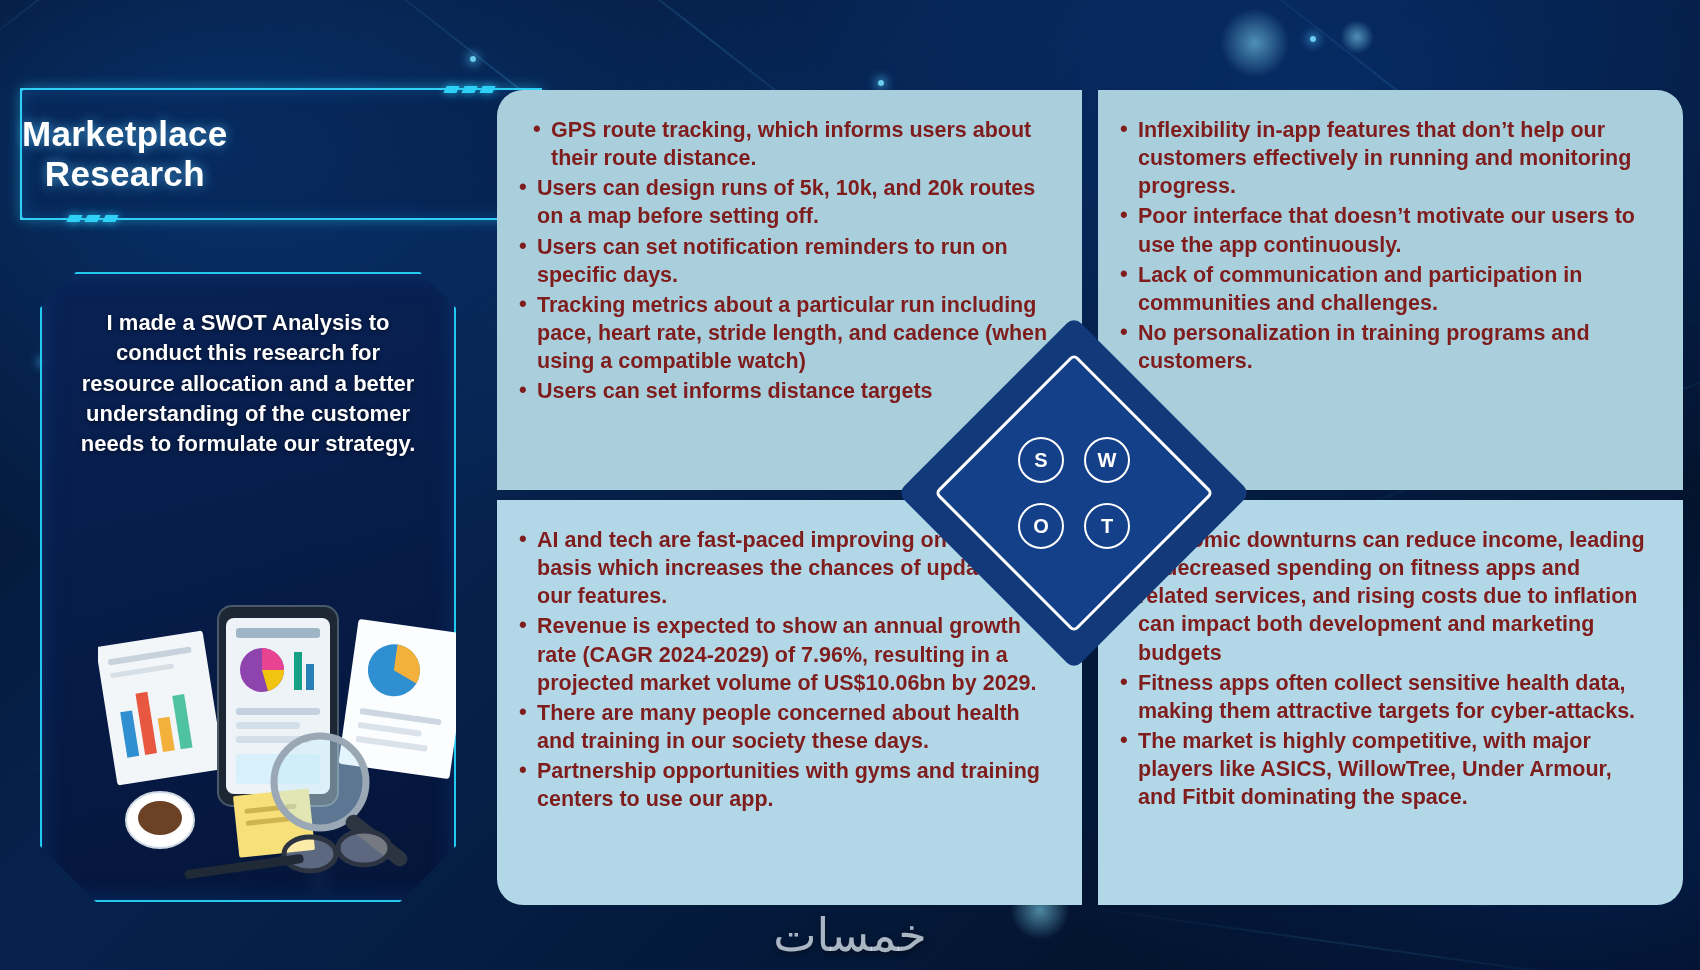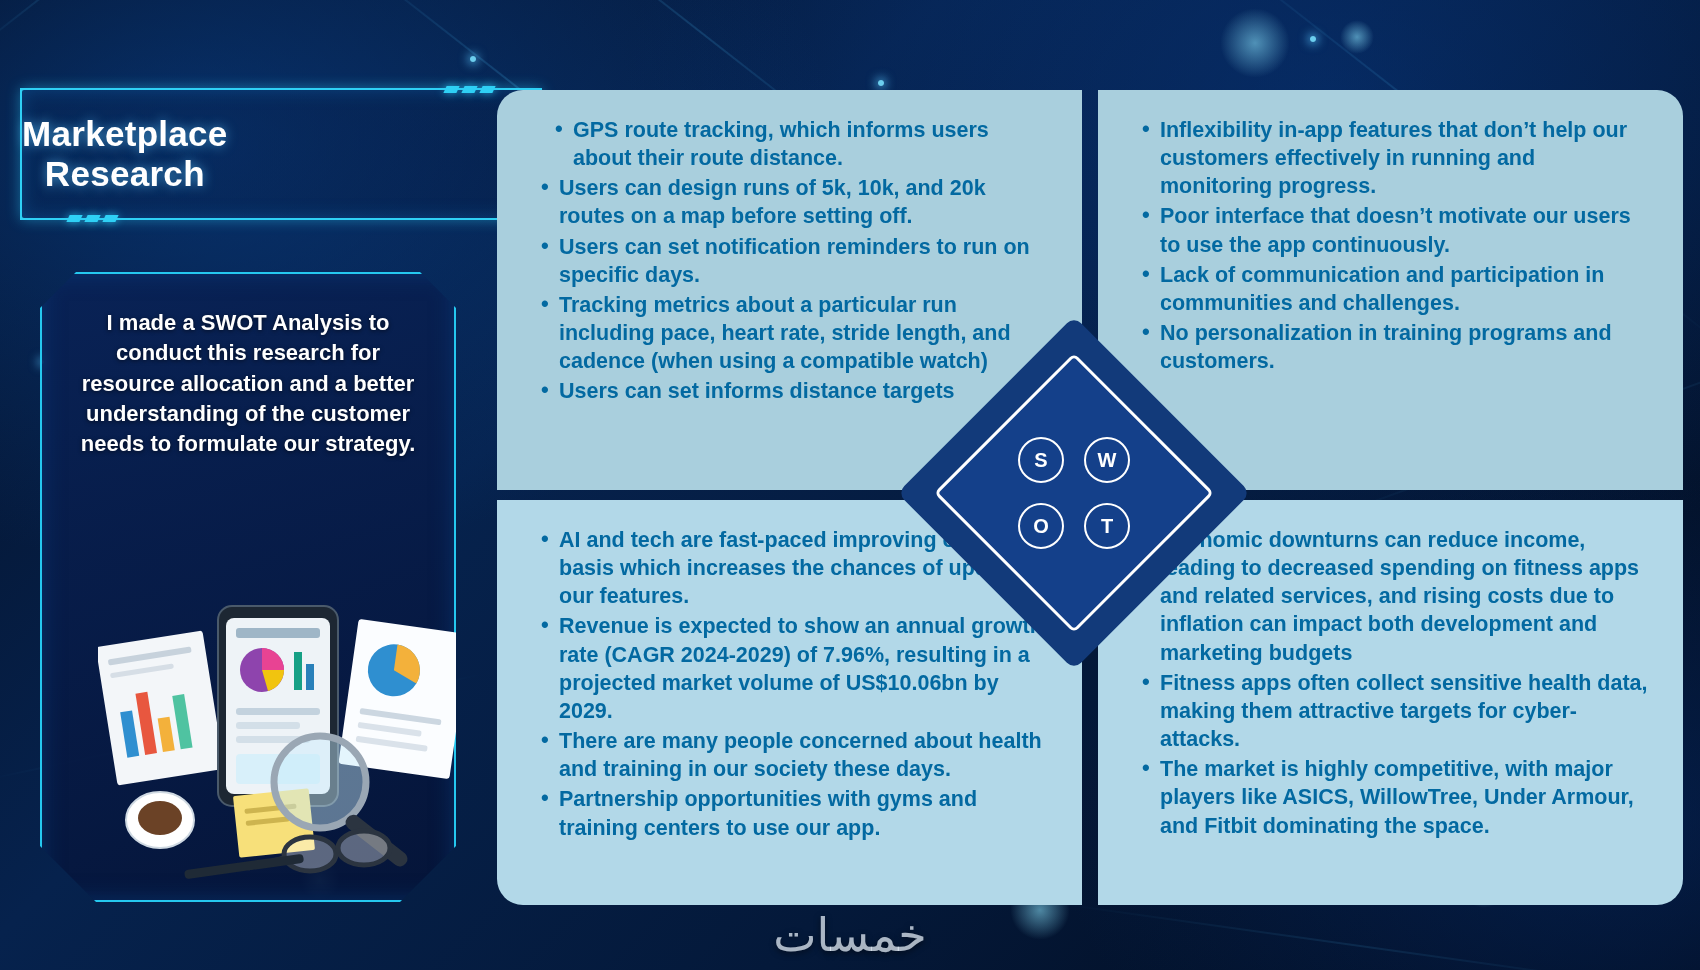--- a/index.html
+++ b/index.html
@@ -94,22 +94,22 @@
   }
   .collage {
     position: absolute;
     left: 56px; bottom: 14px;
     width: 376px; height: 300px;
   }
 
   
   .quad {
     position: absolute;
-    padding: 26px 30px 20px 42px;
-    color: #0369a1;
+    padding: 26px 30px 20px 20px;
+    color: #7f1d1d;
     font-size: 21.5px;
     font-weight: bold;
     line-height: 1.31;
   }
   .q-str {
     left: 497px; top: 90px; width: 585px; height: 400px;
     background: #a9cfdd;
     border-top-left-radius: 26px;
   }
   .q-wea {

